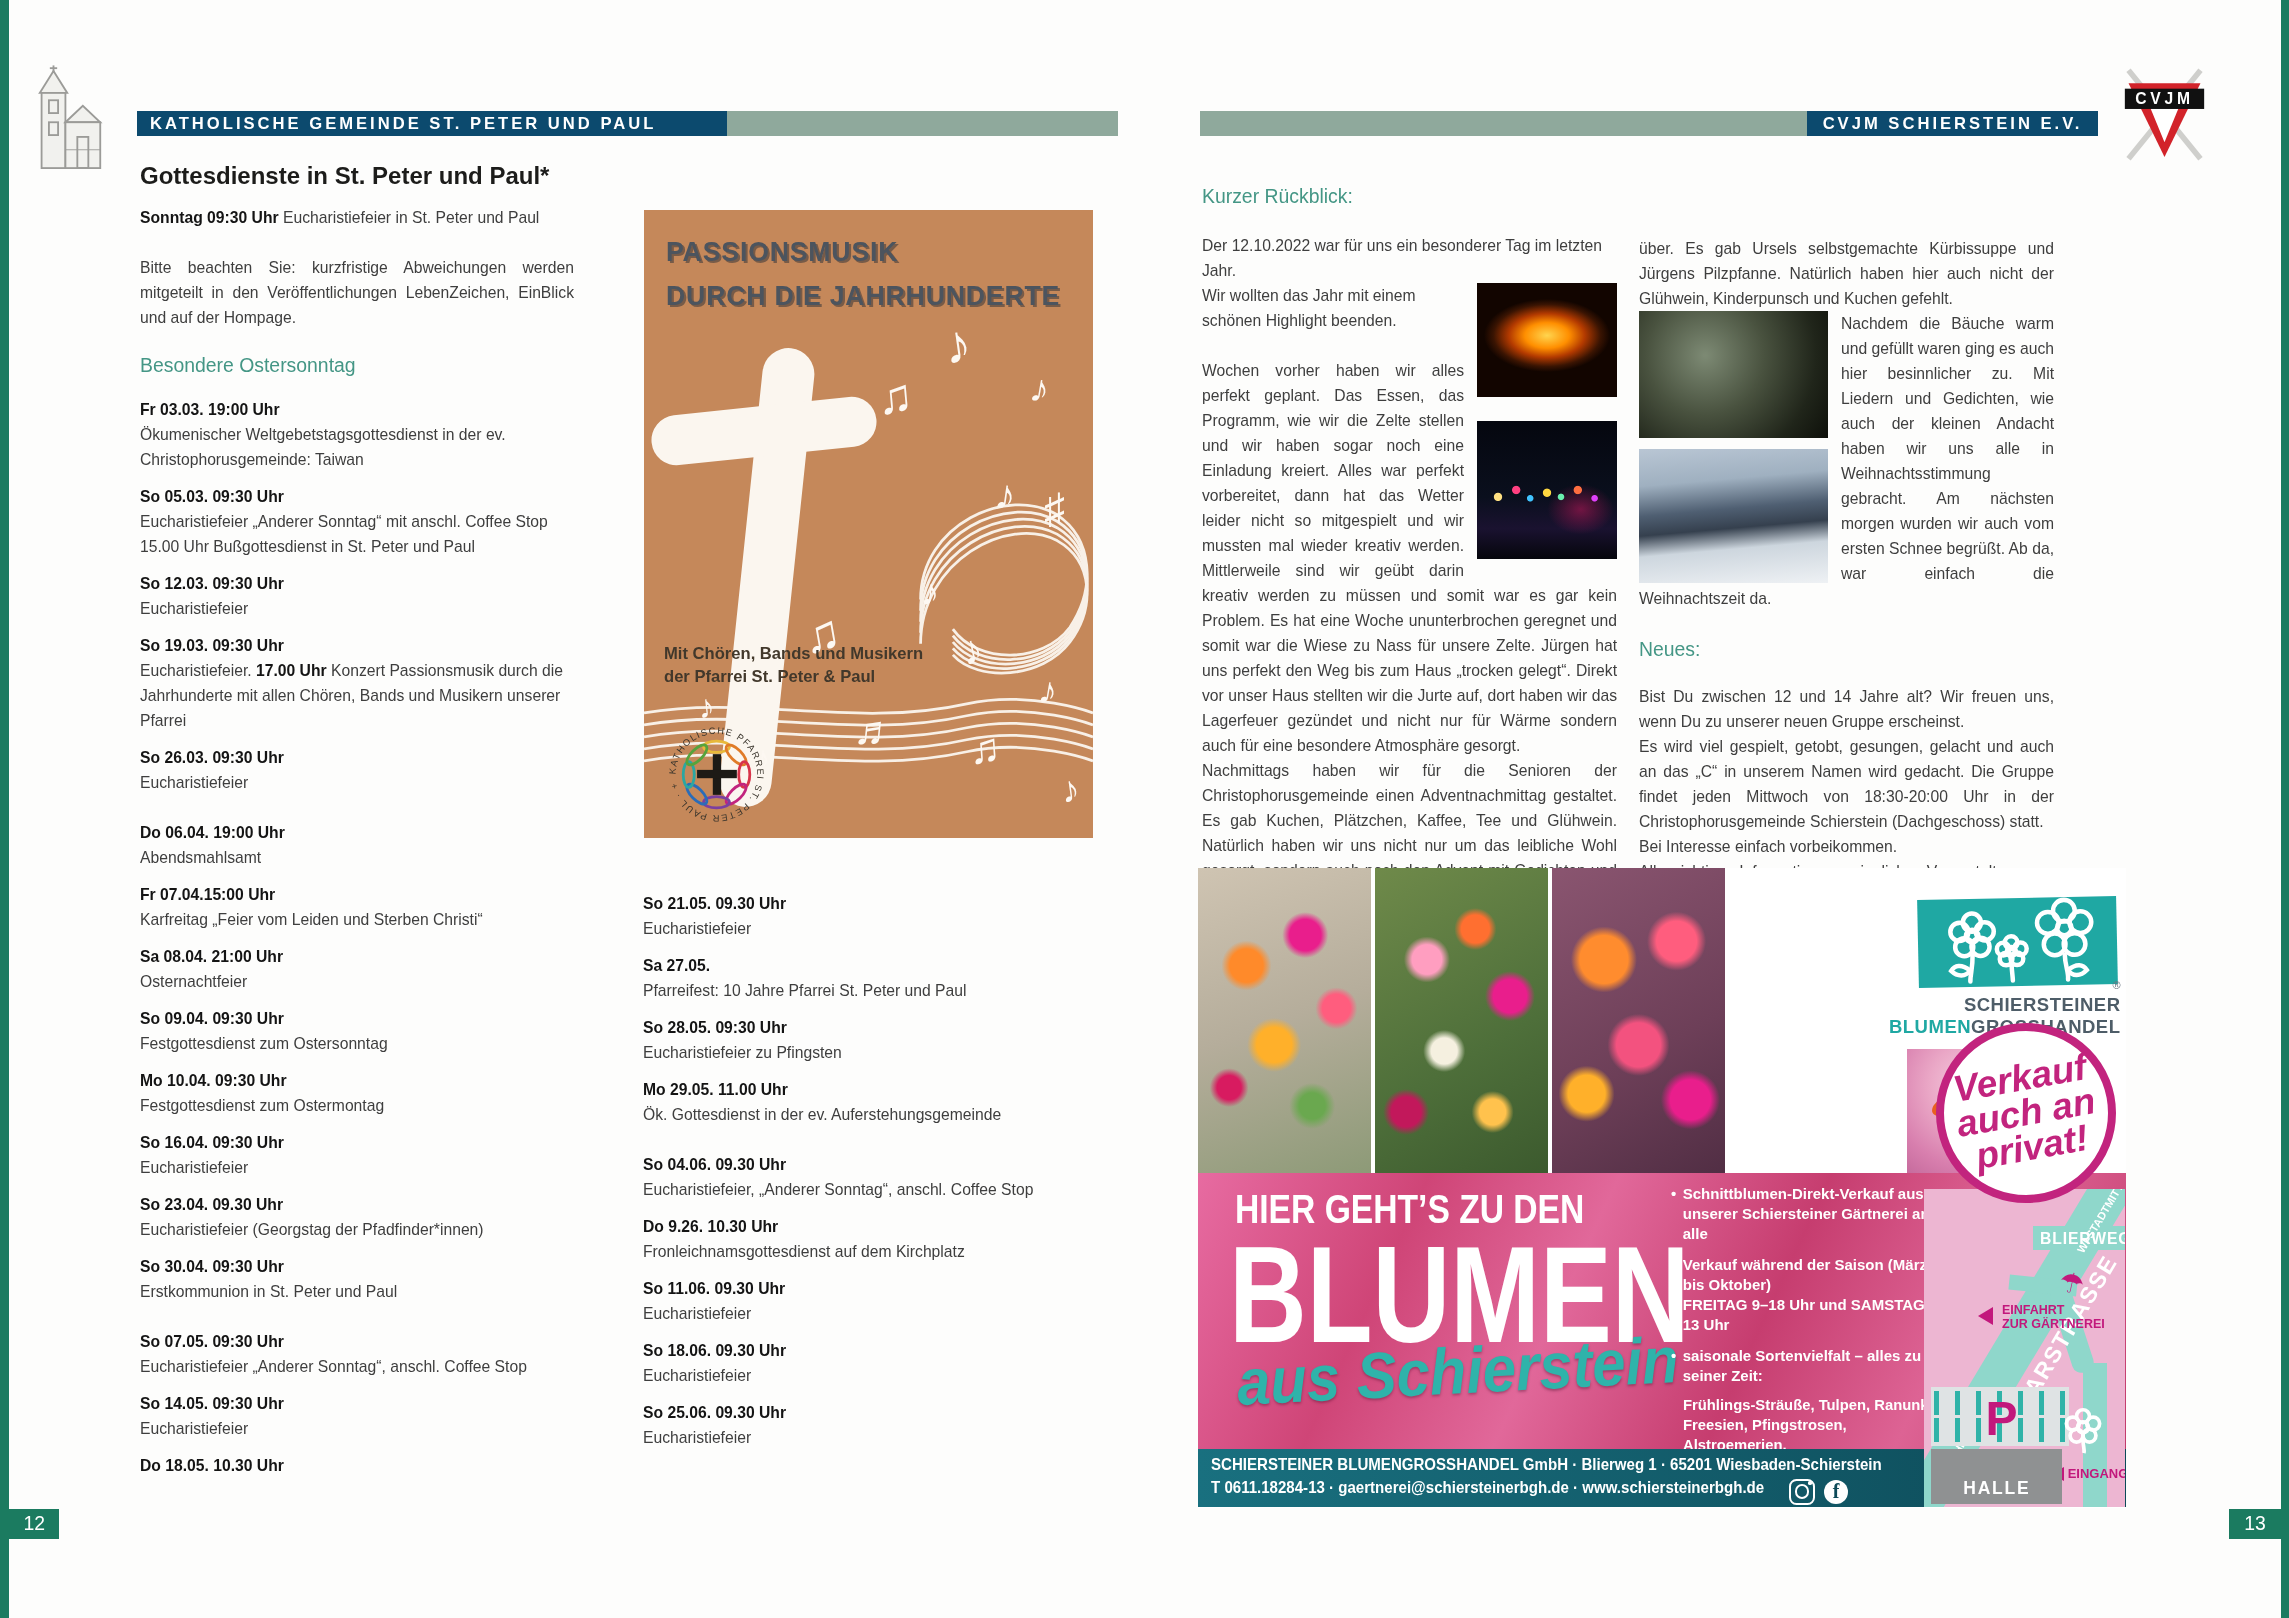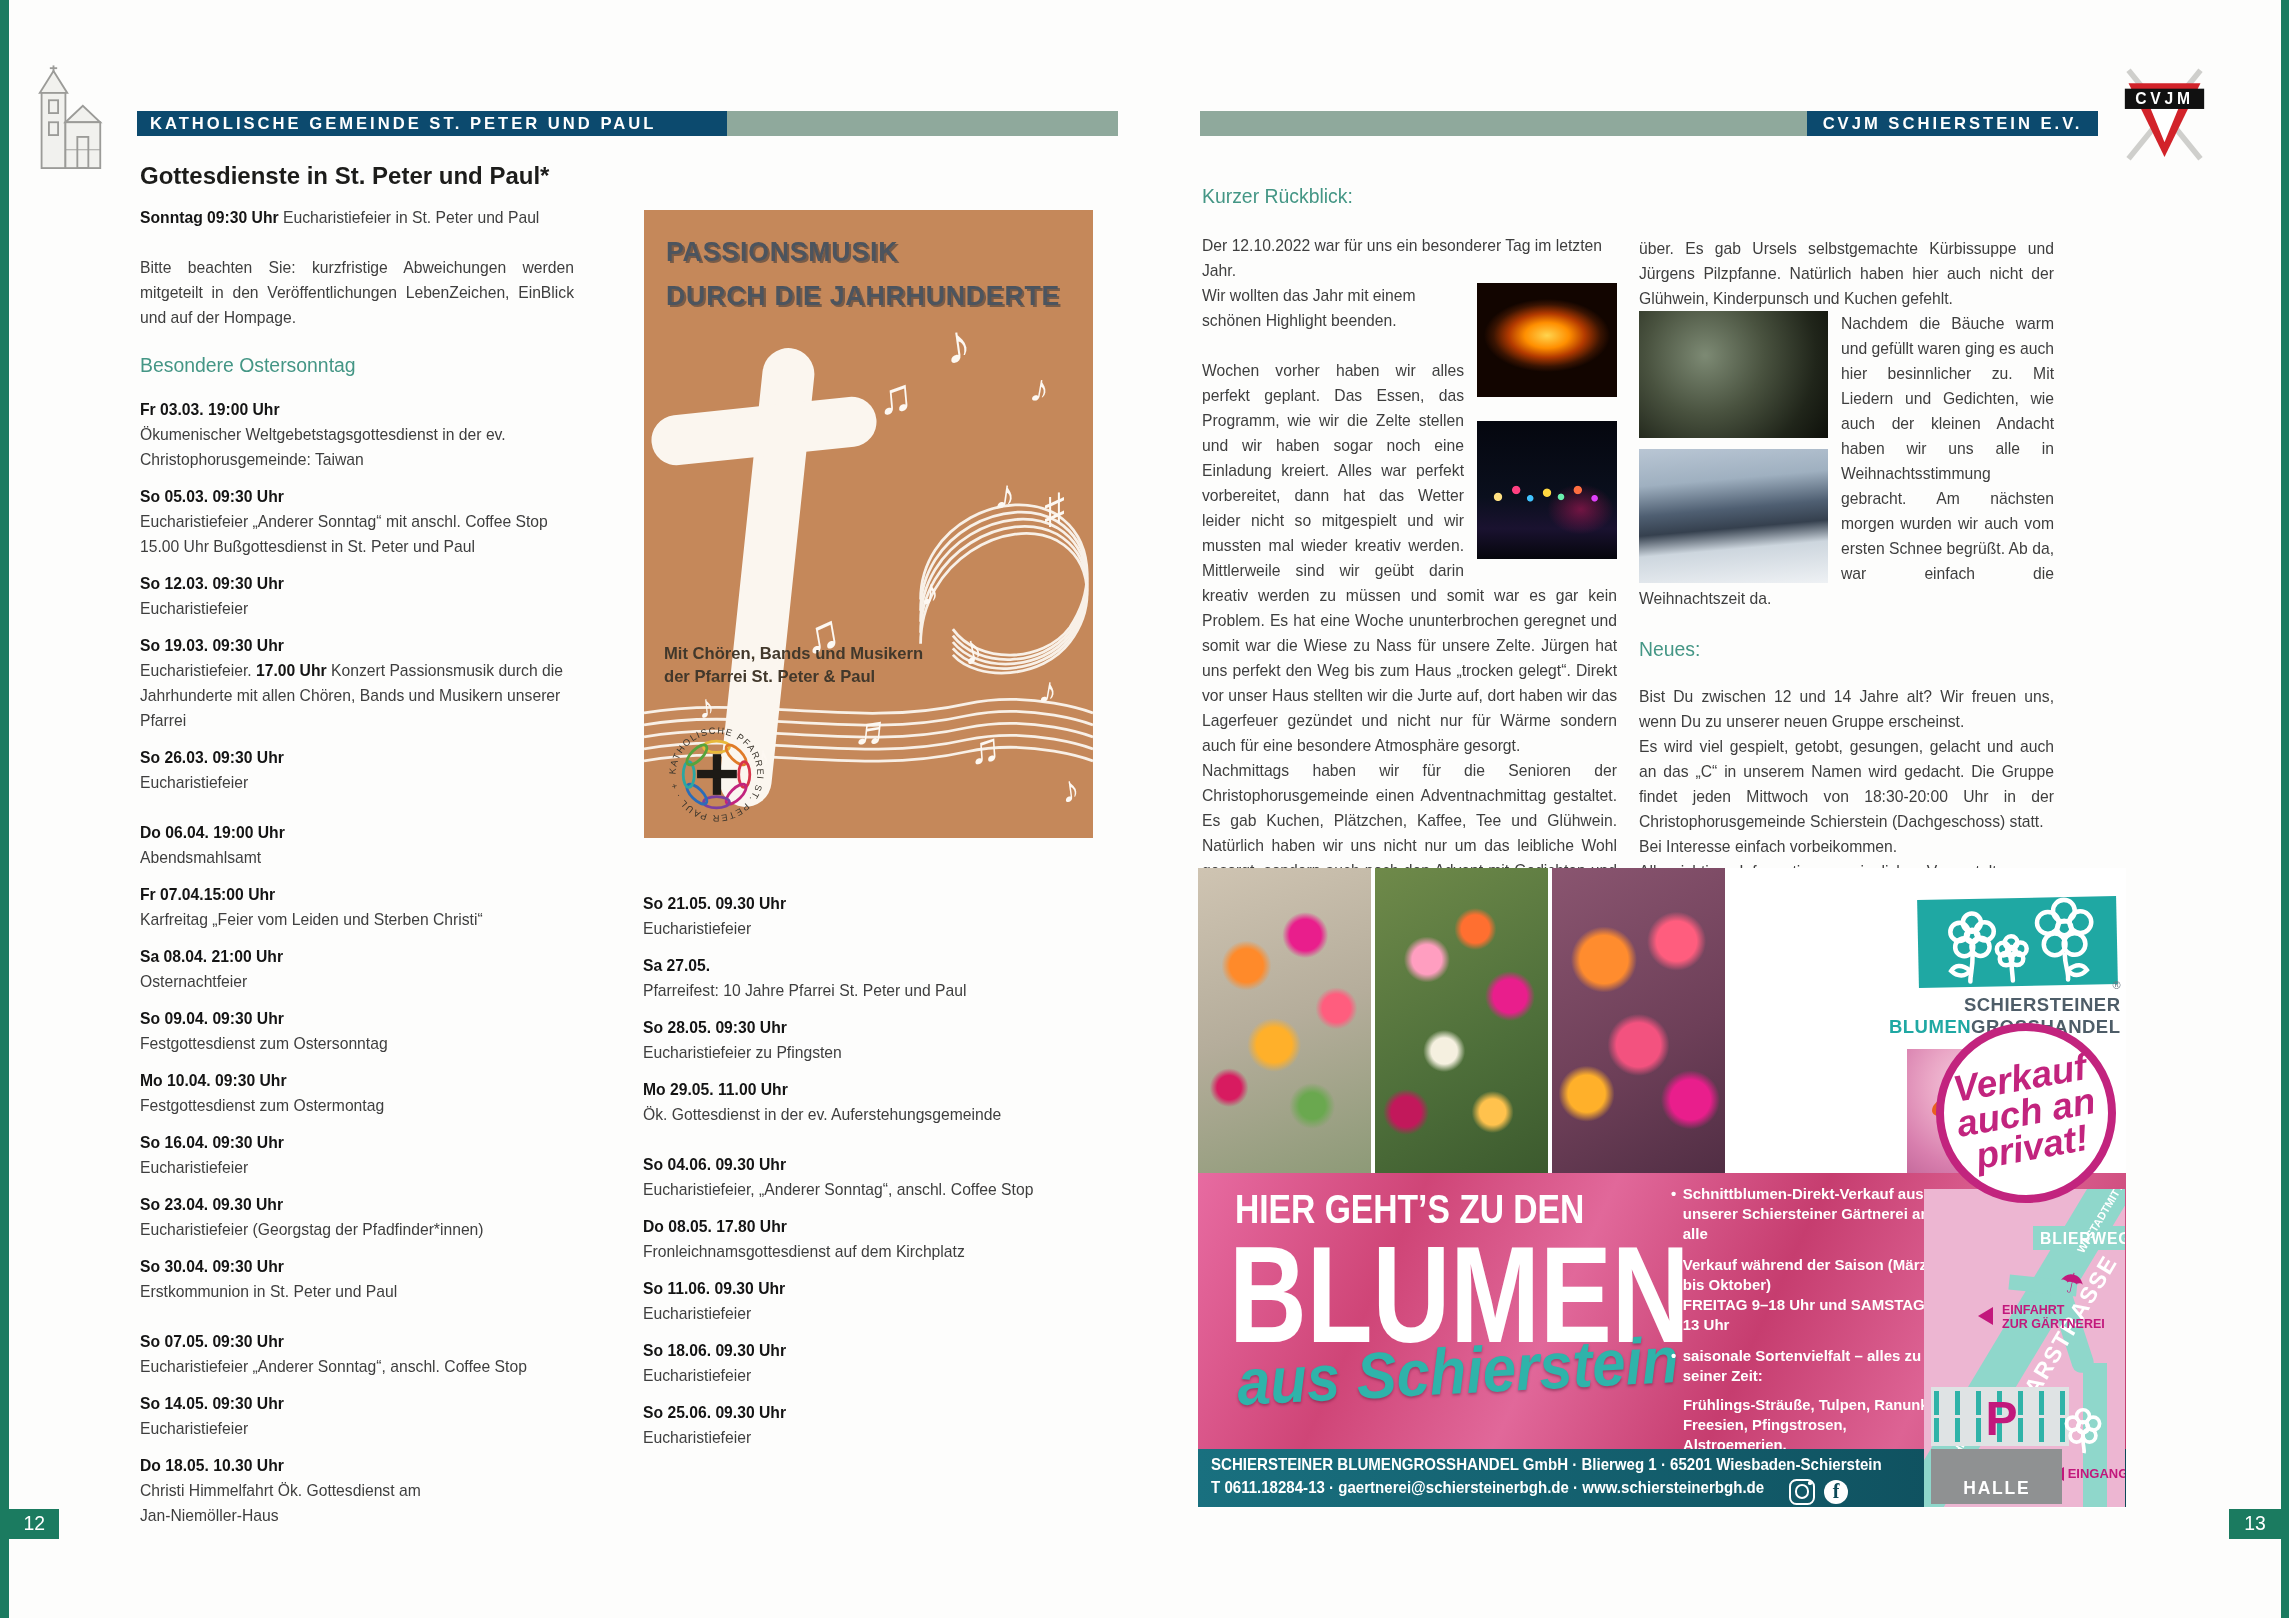--- a/index.html
+++ b/index.html
@@ -234,21 +234,20 @@
         <div class="ev">
           <div class="ev-d">So 07.05. 09:30 Uhr</div>
           <div class="ev-t">Eucharistiefeier „Anderer Sonntag“, anschl. Coffee Stop</div>
         </div>
         <div class="ev">
           <div class="ev-d">So 14.05. 09:30 Uhr</div>
           <div class="ev-t">Eucharistiefeier</div>
         </div>
         <div class="ev">
           <div class="ev-d">Do 18.05. 10.30 Uhr</div>
-          <div class="ev-t">Christi Himmelfahrt Ök. Gottesdienst am<br>Jan-Niemöller-Haus</div>
         </div>
       </div>
   </div>
 
   <div class="poster">
     <svg class="p-staff" width="449" height="628" viewBox="0 0 487 680">
       <g stroke="#fbf6ef" stroke-width="3" fill="none" opacity="0.95" id="staffLines">
           <path d="M0,545 C110,525 230,562 350,535 C420,520 487,545 487,545"></path>
           <path d="M300,470 C300,380 395,330 448,358 C487,380 490,430 462,468 C432,508 362,512 335,482"></path>
           <path d="M0,558 C110,538 230,575 350,548 C420,533 487,558 487,558"></path>
@@ -326,21 +325,21 @@
         </div>
         <div class="ev gap">
           <div class="ev-d">Mo 29.05. 11.00 Uhr</div>
           <div class="ev-t">Ök. Gottesdienst in der ev. Auferstehungsgemeinde</div>
         </div>
         <div class="ev">
           <div class="ev-d">So 04.06. 09.30 Uhr</div>
           <div class="ev-t">Eucharistiefeier, „Anderer Sonntag“, anschl. Coffee Stop</div>
         </div>
         <div class="ev">
-          <div class="ev-d">Do 08.05. 17.80 Uhr</div>
+          <div class="ev-d">Do 9.26. 10.30 Uhr</div>
           <div class="ev-t">Fronleichnamsgottesdienst auf dem Kirchplatz</div>
         </div>
         <div class="ev">
           <div class="ev-d">So 11.06. 09.30 Uhr</div>
           <div class="ev-t">Eucharistiefeier</div>
         </div>
         <div class="ev">
           <div class="ev-d">So 18.06. 09.30 Uhr</div>
           <div class="ev-t">Eucharistiefeier</div>
         </div>

